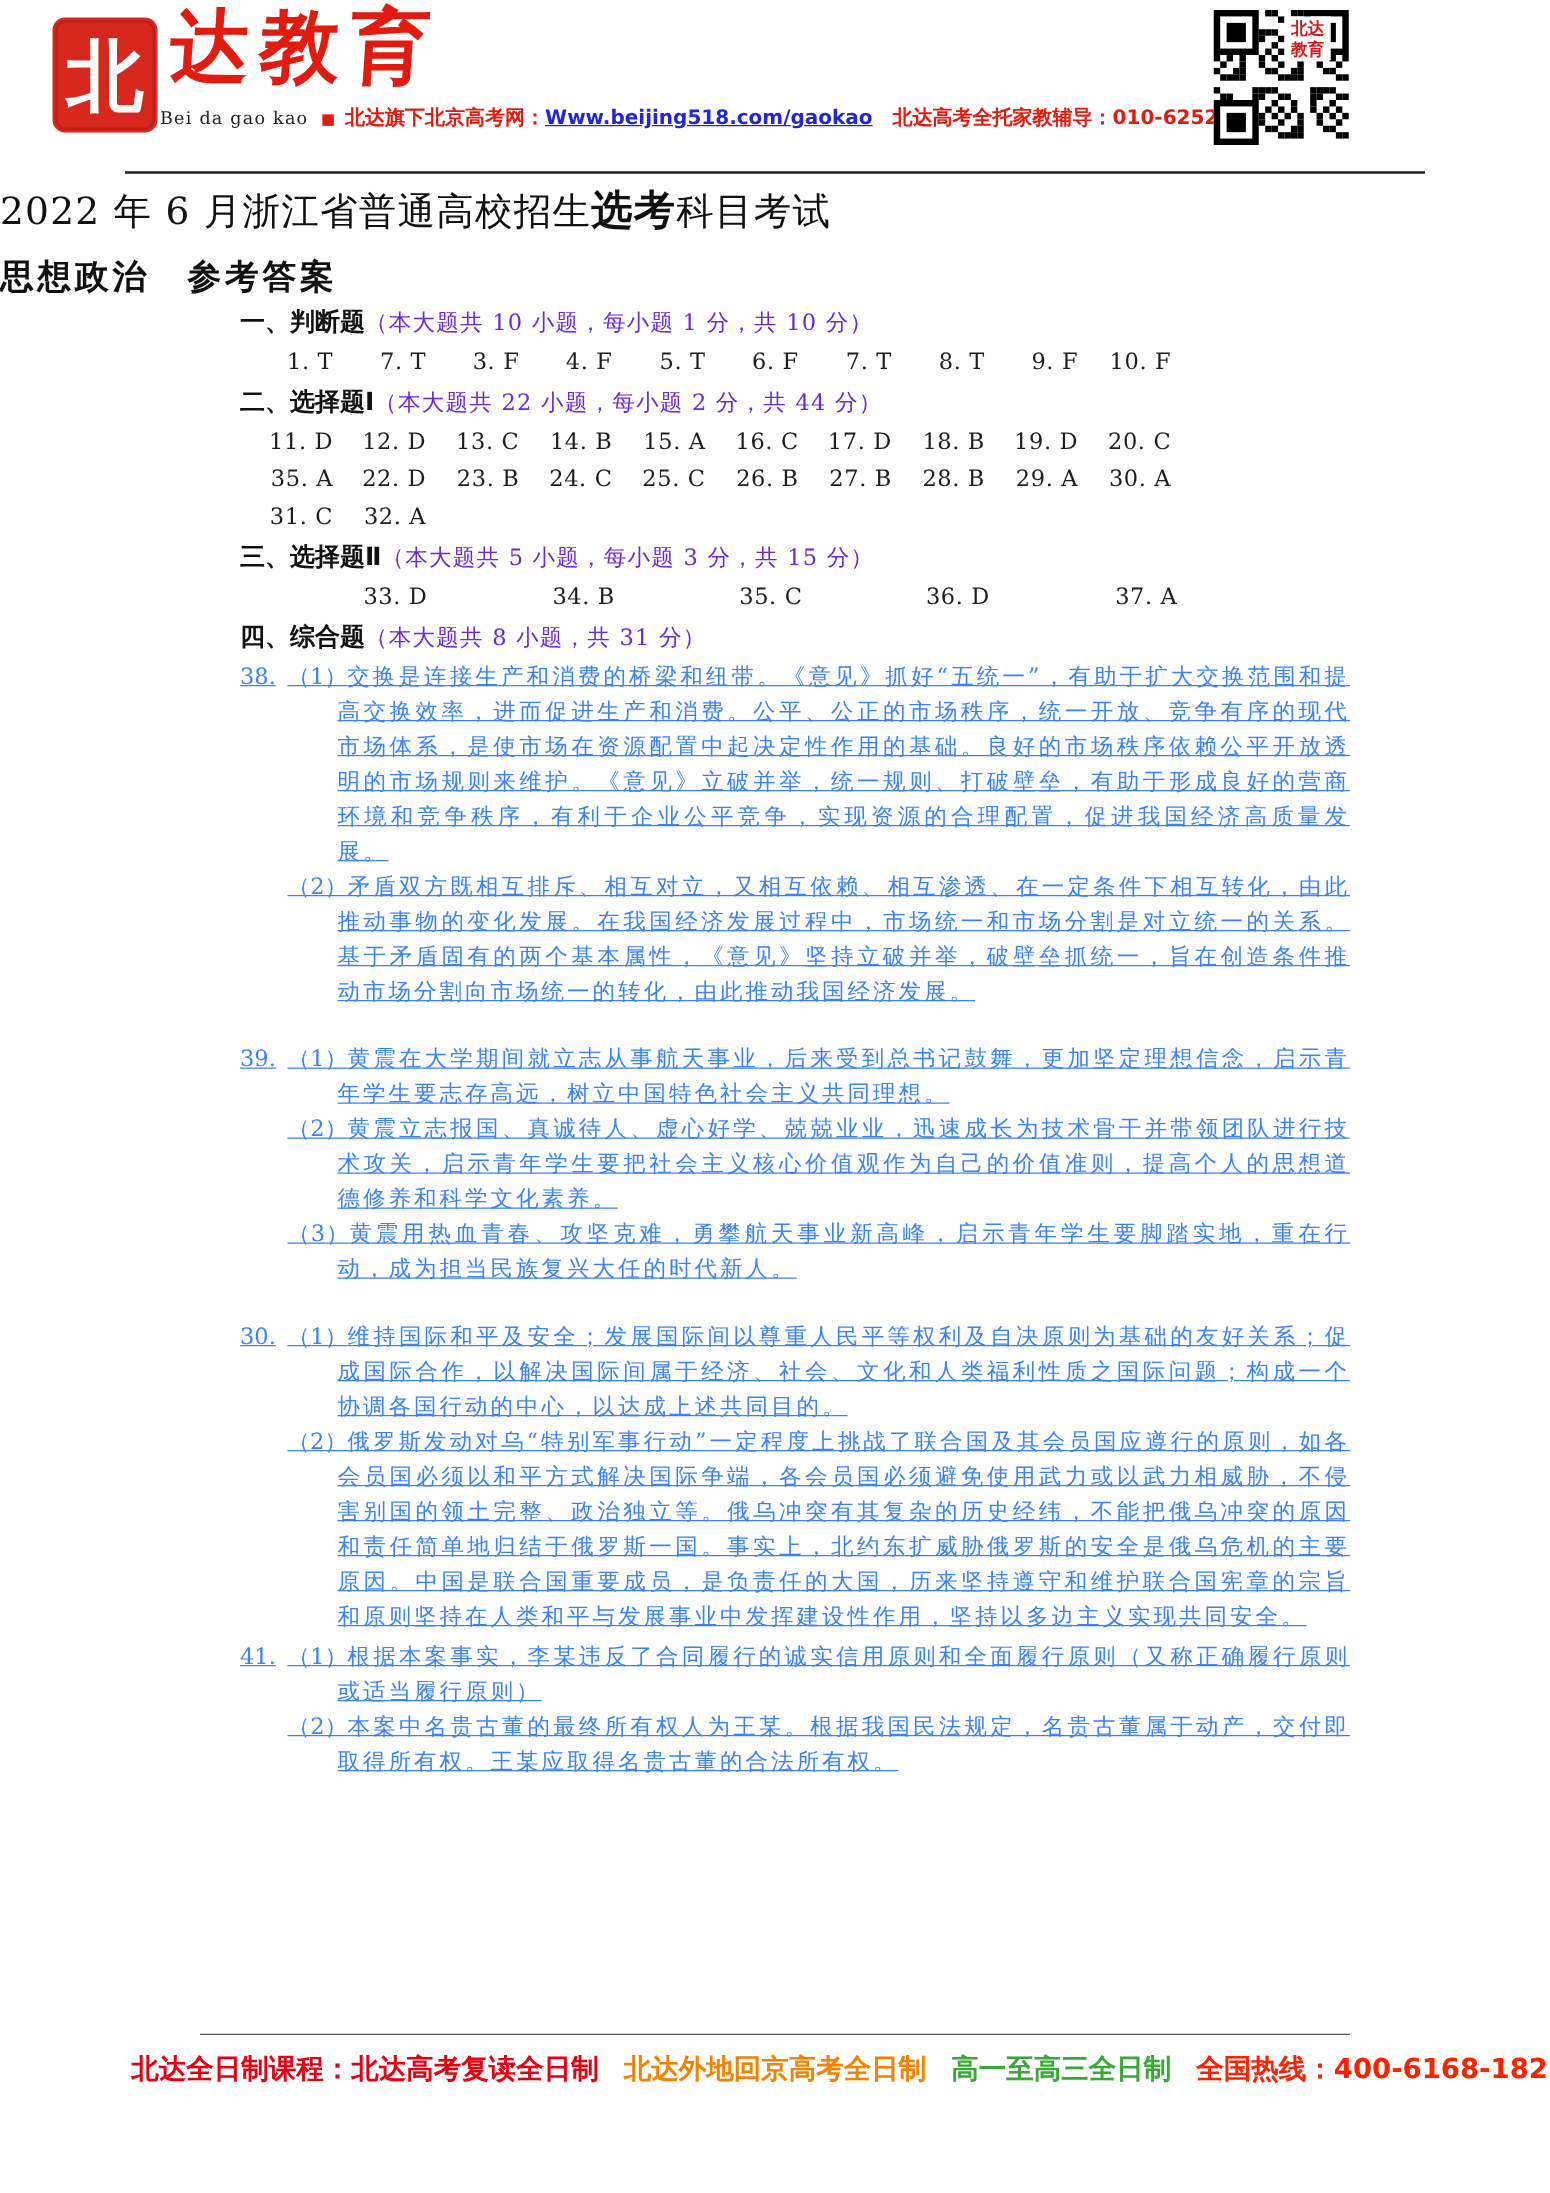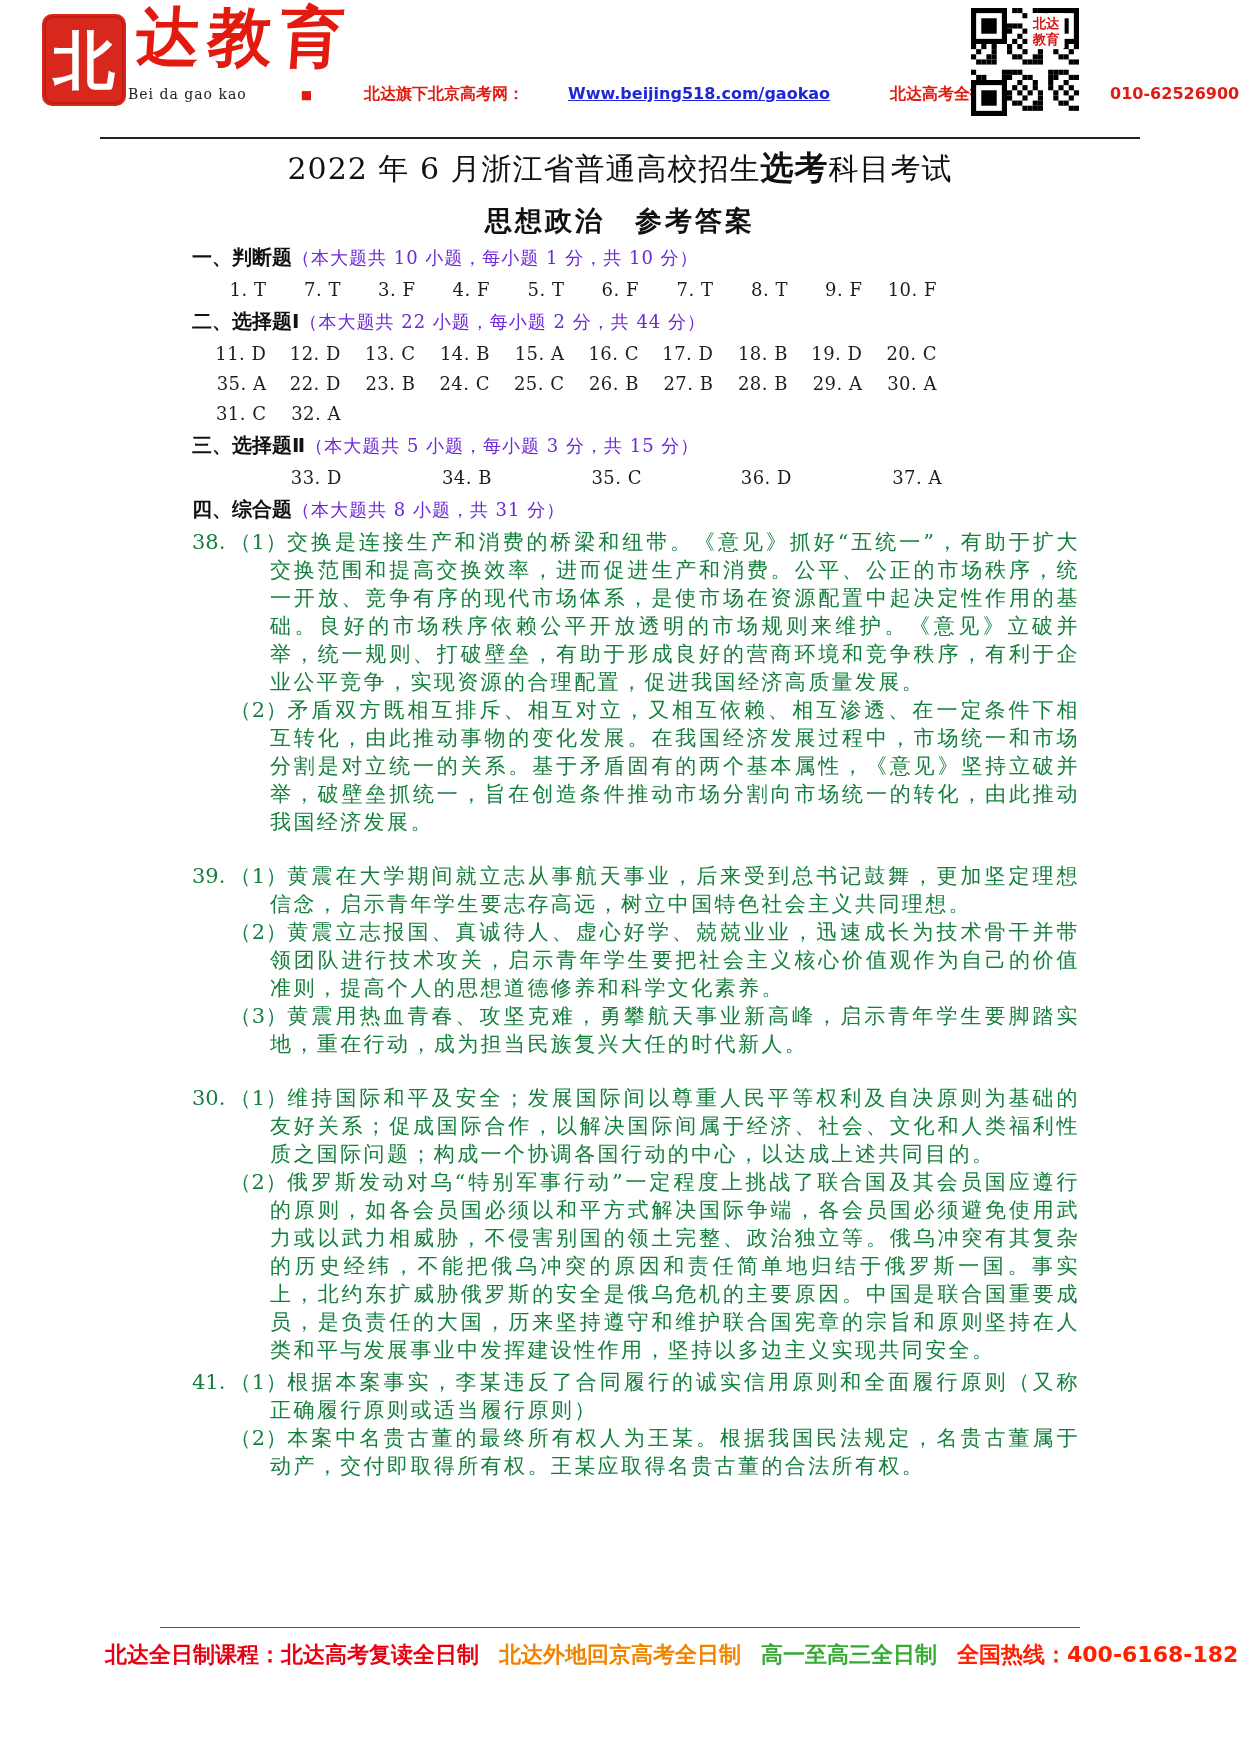--- a/index.html
+++ b/index.html
@@ -5,54 +5,54 @@
   html,body{margin:0;padding:0;background:#ffffff;}
   .page{position:relative;width:1240px;height:1754px;background:#fff;overflow:hidden;
         font-family:"DejaVu Serif","Liberation Serif",serif;color:#1d1d1d;}
 
   
   .brand-header{position:absolute;left:40px;top:8px;width:1160px;height:120px;}
   .seal{position:absolute;left:0;top:4px;width:88px;height:96px;}
   .brand-script{position:absolute;left:96px;top:-14px;font-size:64px;font-weight:bold;
         color:#e21a10;letter-spacing:8px;transform:skewX(-4deg);
         font-family:"DejaVu Serif","Liberation Serif",serif;}
-  .brand-row{position:absolute;left:88px;top:76px;display:flex;align-items:baseline;white-space:nowrap;gap:44px;}
+  .brand-row{position:absolute;left:88px;top:76px;display:flex;align-items:baseline;white-space:nowrap;}
   .brand-sub{font-size:14px;color:#222;letter-spacing:1px;}
   .brand-bullet{color:#e21a10;font-size:12px;margin:0 8px 0 10px;}
   .site-label,.tutor-label{font-family:"DejaVu Sans","Liberation Sans",sans-serif;
         font-weight:bold;color:#e21a10;font-size:16px;}
   .site-link{font-family:"DejaVu Sans","Liberation Sans",sans-serif;font-weight:bold;
         color:#2126d6;font-size:16px;text-decoration:underline;margin-right:16px;}
   .tutor-phone{font-family:"DejaVu Sans","Liberation Sans",sans-serif;font-weight:bold;
         color:#e21a10;font-size:16px;}
   .qr{position:absolute;left:962px;top:8px;width:126px;height:108px;}
   .header-rule{position:absolute;left:100px;top:137px;width:1040px;border-top:2px solid #222;}
 
   
-  .title-wrap{position:absolute;left:0;top:146px;width:1240px;text-align:center;}
+  .title-wrap{position:absolute;left:0;top:146px;width:1240px;text-align:left;}
   .exam-title{font-size:30px;letter-spacing:1px;color:#111;}
   .exam-title .t-bold{font-family:"DejaVu Sans","Liberation Sans",sans-serif;
         font-weight:bold;font-size:33px;}
   .exam-subtitle{margin-top:12px;font-family:"DejaVu Sans","Liberation Sans",sans-serif;
         font-weight:600;font-size:27px;letter-spacing:3px;color:#111;}
 
   
   .content{position:absolute;left:192px;top:242px;width:888px;}
   .sec-head{line-height:30px;margin-bottom:2px;}
   .sec-title{font-family:"DejaVu Sans","Liberation Sans",sans-serif;font-weight:bold;
         font-size:20px;color:#111;}
   .sec-note{font-size:18px;color:#6d28d9;letter-spacing:1px;}
   .ans-row{display:flex;line-height:28px;margin:1px 0 2px;text-align:right;}
   .ans-item{font-size:18px;letter-spacing:0.5px;}
   .cols10 .ans-item{width:74.5px;flex:none;}
   .cols5 .ans-item{width:150px;flex:none;}
 
   .essays{margin-top:2px;}
-  .essay{display:flex;font-size:21px;line-height:28px;letter-spacing:2.4px;
-        text-align:justify;color:#15803d;}
+  .essay{display:flex;font-size:18px;line-height:28px;letter-spacing:2.4px;
+        text-align:justify;color:#3b82f6;text-decoration:underline;}
   .essay-num{width:38px;flex:none;letter-spacing:0;}
   .essay-parts{flex:1;}
   .essay-part{padding-left:40px;text-indent:-40px;}
   .part-label{letter-spacing:0;}
 
   
   .bottom-rule{position:absolute;left:160px;top:1627px;width:920px;border-top:1px solid #555;}
   .footer-bar{position:absolute;left:105px;top:1640px;width:1060px;white-space:nowrap;
         font-family:"DejaVu Sans","Liberation Sans",sans-serif;font-weight:bold;font-size:22px;}
   .footer-seg{margin-right:20px;}

